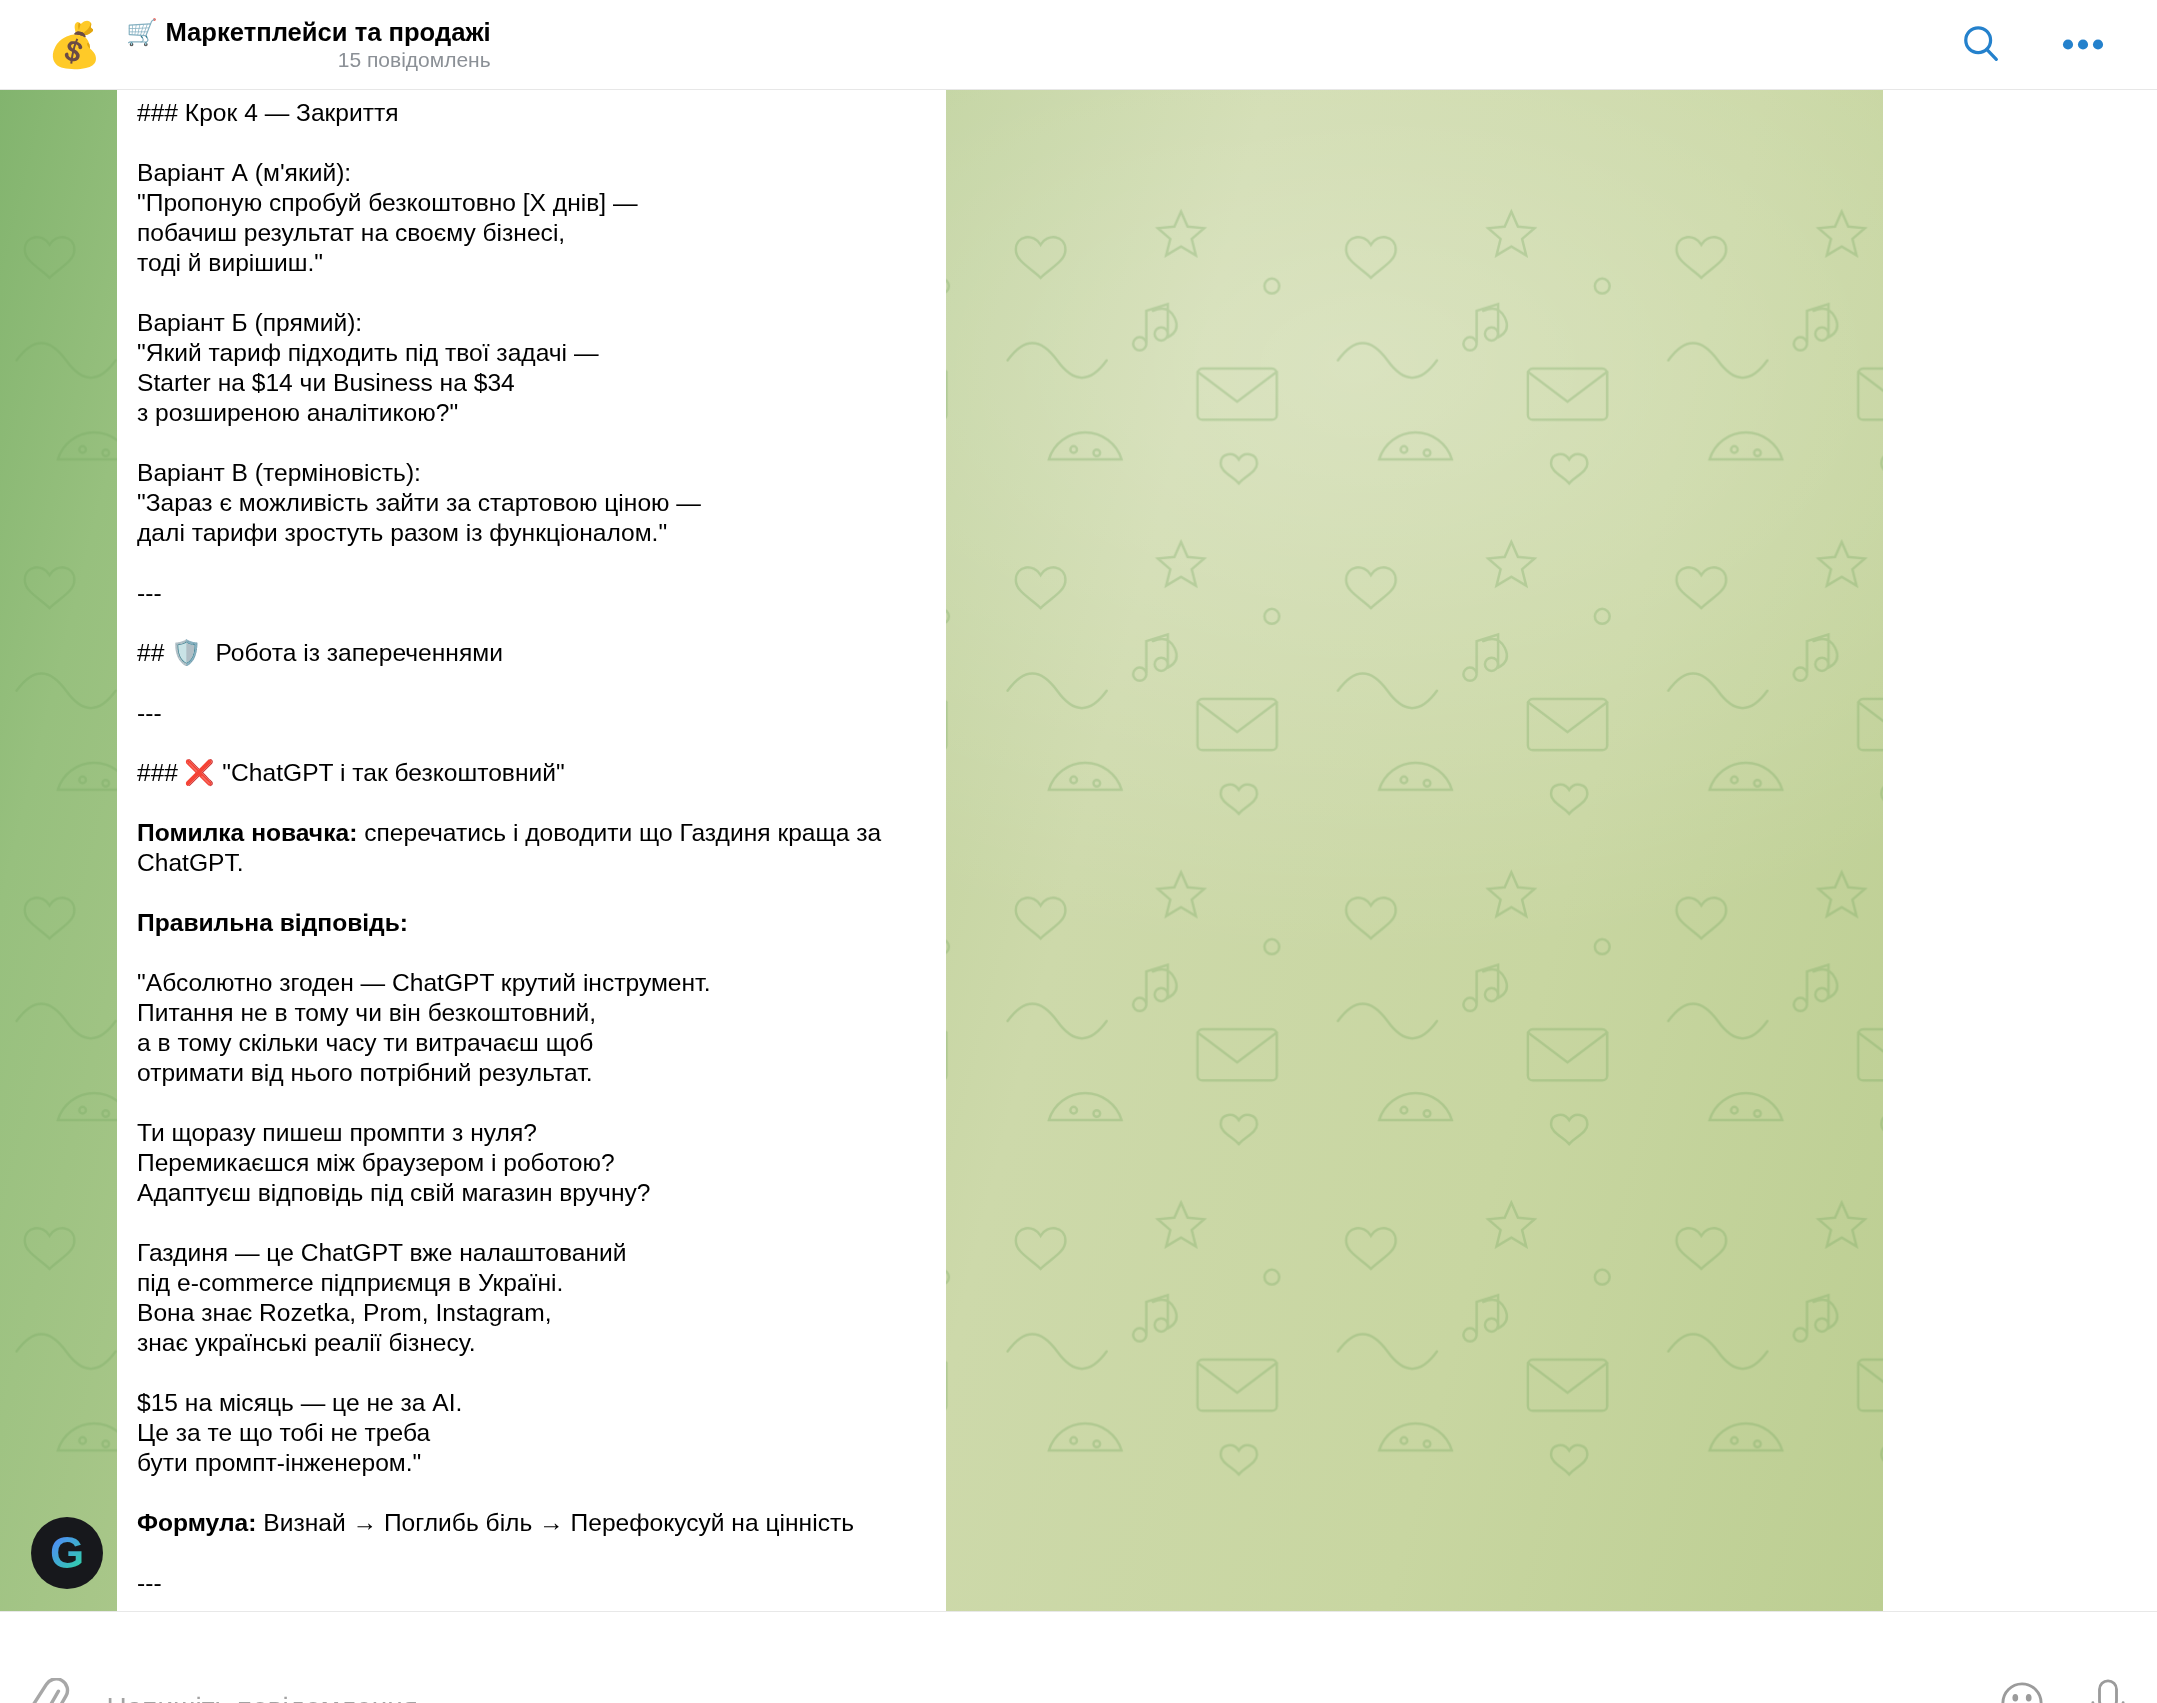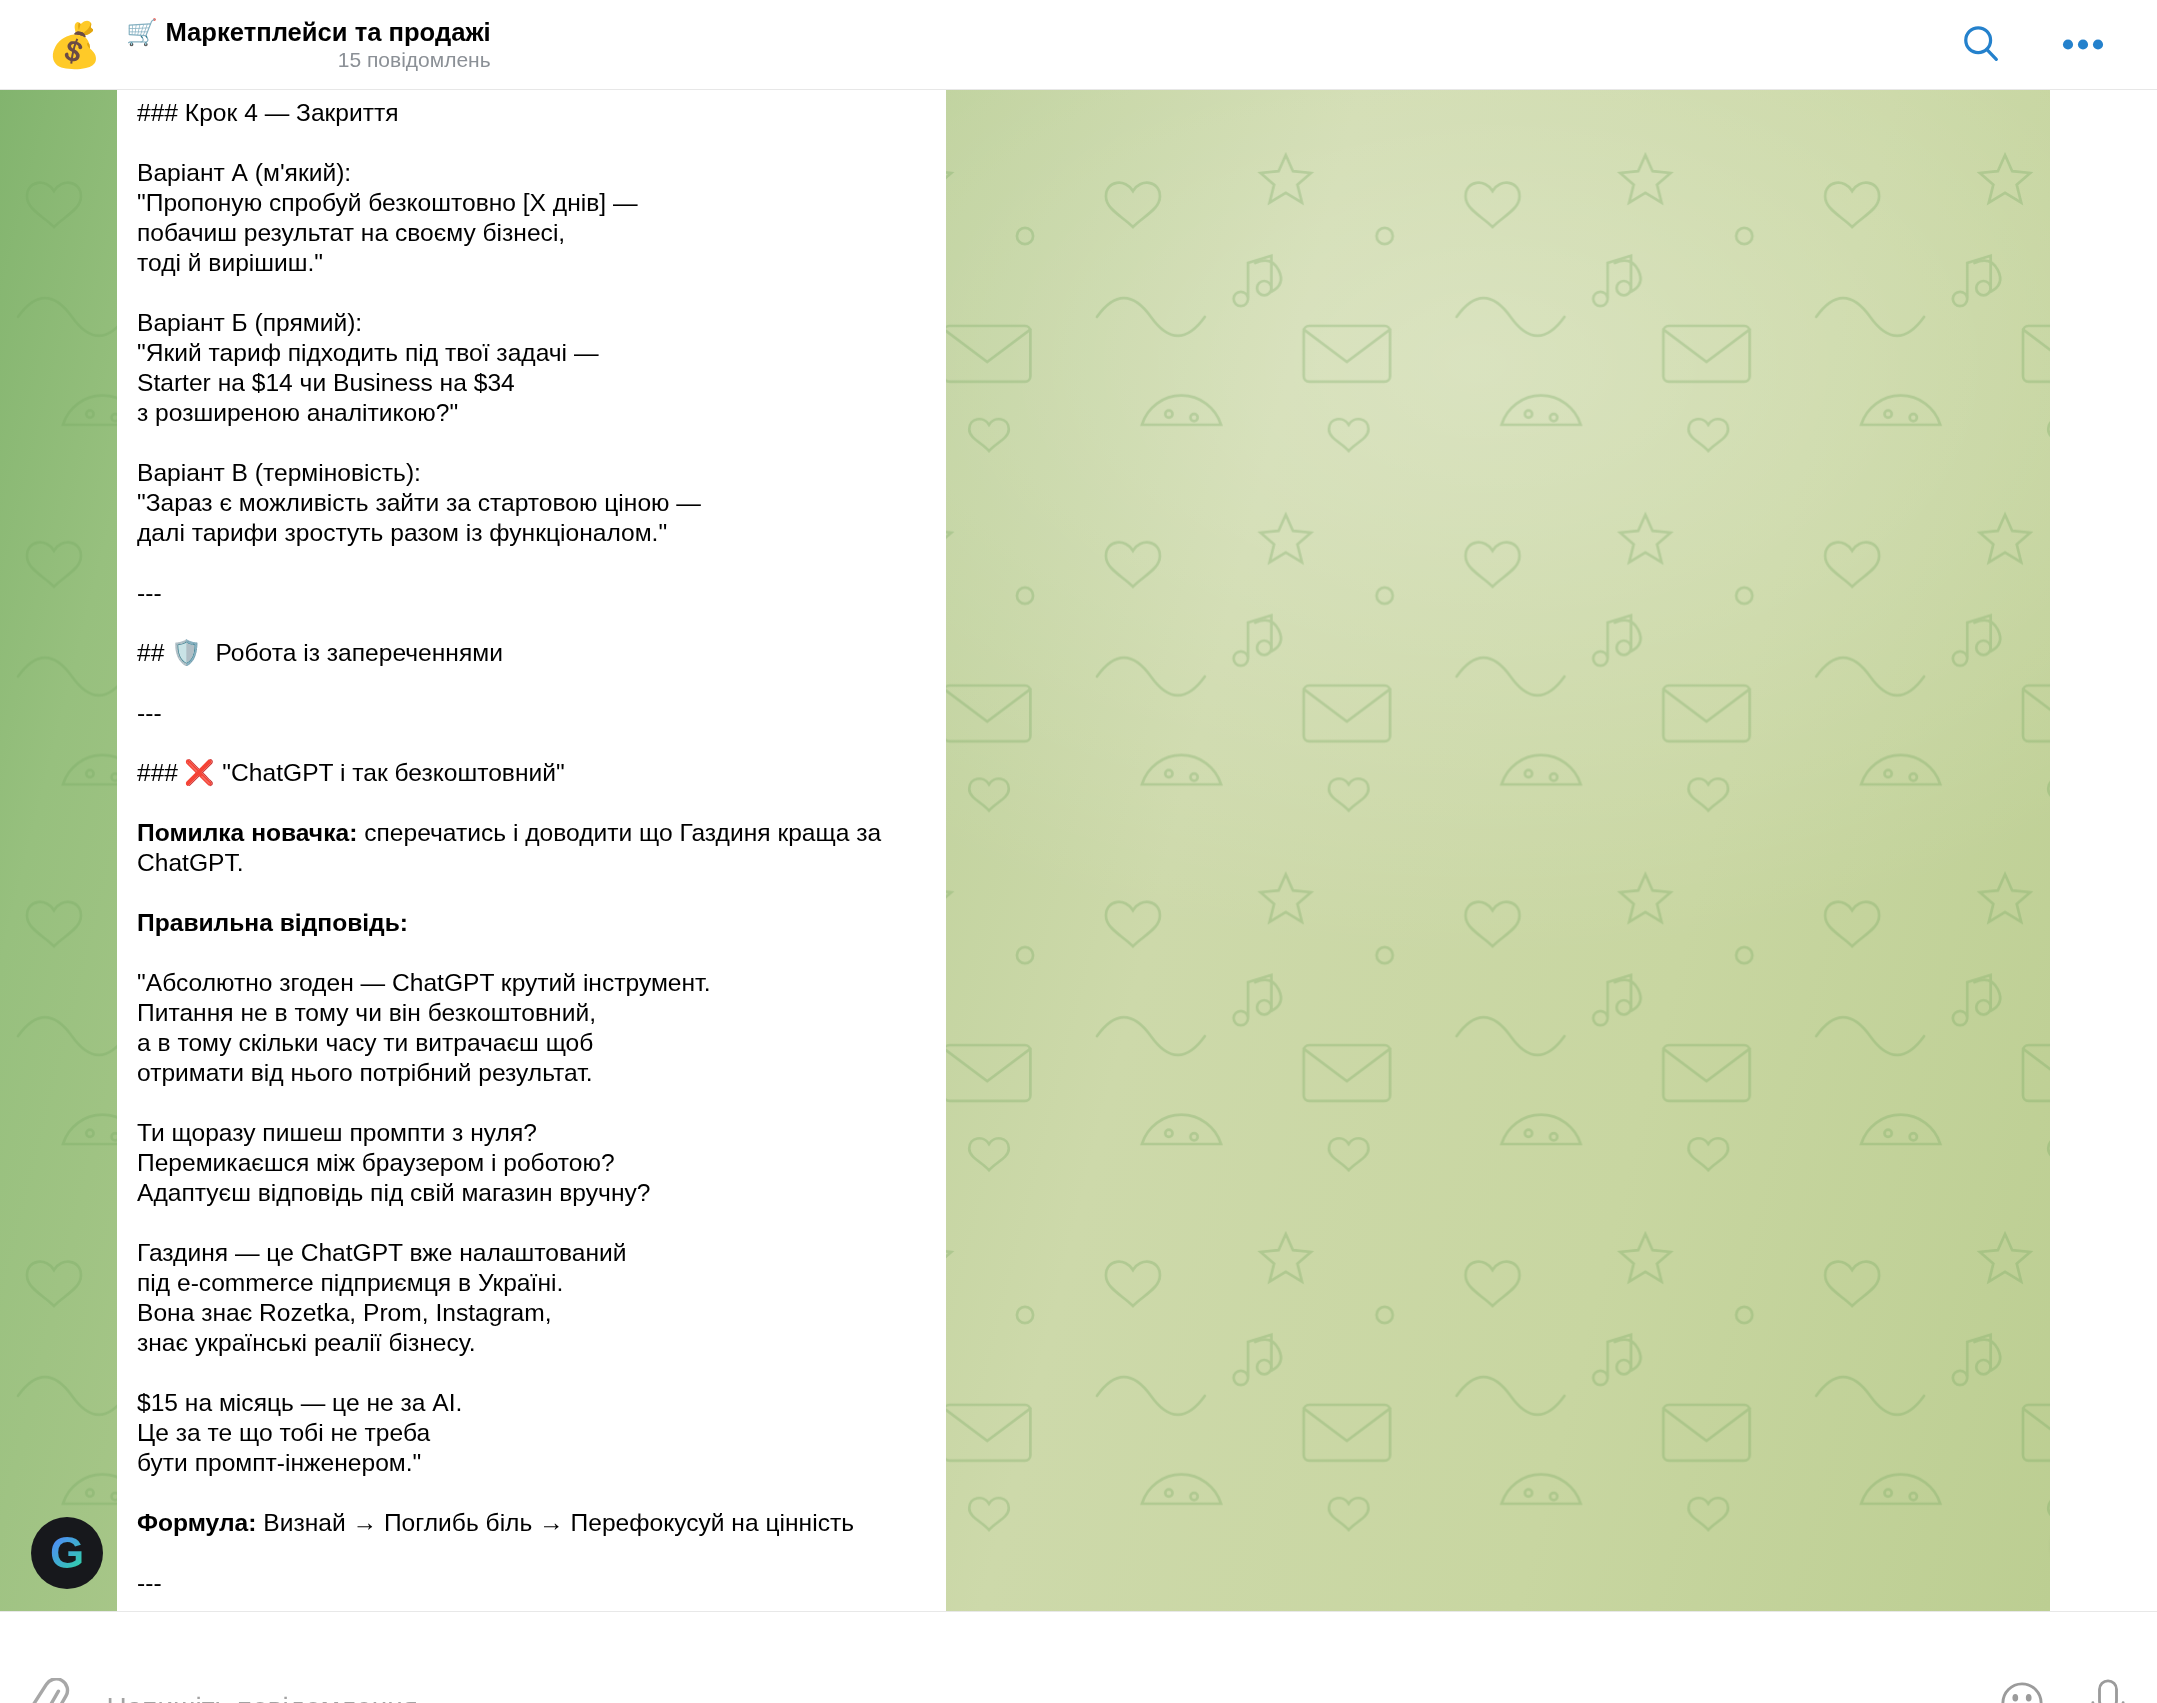--- a/index.html
+++ b/index.html
@@ -18,21 +18,21 @@
     margin-left:47px;width:53px;height:53px;
     font-size:44px;line-height:53px;text-align:center;cursor:pointer;
   }
   .header-info{margin-left:26.5px;display:flex;flex-direction:column;justify-content:center;cursor:pointer;text-align:right;}
   .chat-title{font-size:25.6px;font-weight:700;color:#000;line-height:30px;}
   .chat-subtitle{font-size:21px;color:#8b9096;line-height:24.6px;margin-top:1px;}
   .header-actions{margin-left:auto;margin-right:53px;display:flex;align-items:center;gap:57px;}
   .icon-btn{width:44px;height:44px;display:flex;align-items:center;justify-content:center;cursor:pointer;background:none;border:none;padding:0;}
   
   .chat-area{
-    position:absolute;left:0;top:90px;width:2050px;height:1521px;overflow:hidden;
+    position:absolute;left:0;top:90px;width:1883px;height:1521px;overflow:hidden;
     background:
       radial-gradient(1325px 852px at 72% 18%, rgba(255,255,255,0.28), rgba(255,255,255,0) 70%),
       linear-gradient(104deg,#82b46e 0%,#97c07e 9%,#b4cb90 30%,#cdd9aa 56%,#c8d6a1 78%,#bcce92 100%);
   }
   .doodle-layer{position:absolute;left:0;top:0;width:100%;height:100%;pointer-events:none;}
   .bubble{
     position:absolute;left:117px;top:0;width:829px;height:1521px;
     background:#ffffff;box-sizing:border-box;
     padding:7.6px 24.6px 0 20px;
   }

